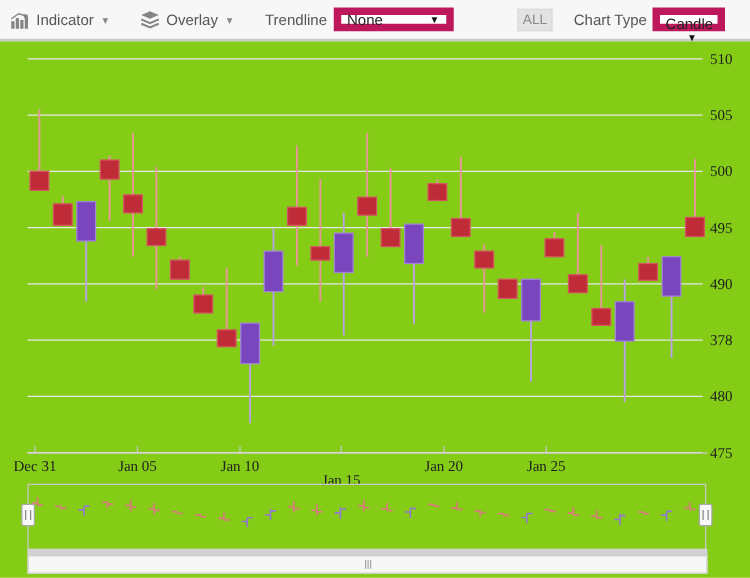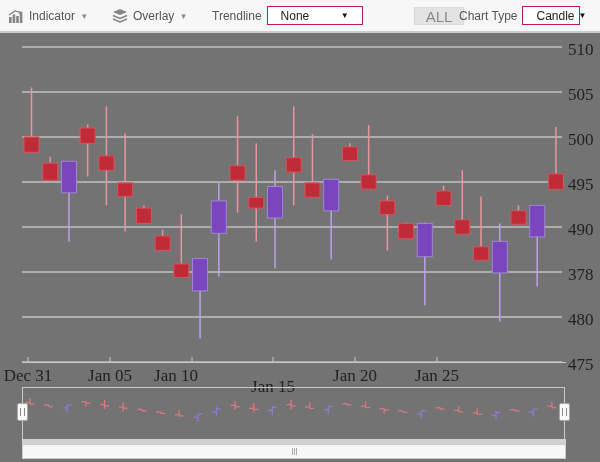--- a/index.html
+++ b/index.html
@@ -1,43 +1,43 @@
 <!DOCTYPE html>
 <html><head>
 <meta charset="utf-8">
 <style>
   html,body{margin:0;padding:0;}
   body{font-family:"Liberation Sans",sans-serif;background:#fff;}
-  #app{position:relative;width:600px;height:462px;background:#737373;overflow:hidden;}
+  #app{position:relative;width:600px;height:462px;background:#84cc16;overflow:hidden;}
 
   
   .toolbar{position:absolute;left:0;top:0;width:600px;height:31px;background:#f7f7f7;
            border-bottom:2px solid #cccccc;}
   .tb-group{position:absolute;top:0;height:31px;display:flex;align-items:center;gap:5px;
             color:#555;font-size:12px;white-space:nowrap;cursor:pointer;}
   .tb-ico{display:inline-flex;align-items:center;}
   .tb-caret{font-size:9px;color:#888;margin-left:2px;}
   #indicator-group{left:8px;}
   #overlay-group{left:112px;}
   #trendline-group{left:212px;cursor:default;}
   #chart-type-group{left:459px;cursor:default;}
   .tb-label{color:#555;}
   .tb-select{display:flex;align-items:center;justify-content:space-between;
-             background:#fff;border:1px solid #be185d;height:19px;box-sizing:border-box;
-             padding:0 13px;font-size:12px;color:#222;cursor:pointer;}
+             background:#fff;border:6px solid #be185d;height:19px;box-sizing:border-box;
+             padding:0 5px;font-size:12px;color:#222;cursor:pointer;}
   #trendline-select{width:96px;}
-  #chart-type-select{width:58px;}
+  #chart-type-select{width:58px;flex-direction:column;}
   .sel-caret{font-size:8px;color:#111;margin-left:4px;}
-  #all-button{position:absolute;left:414px;top:7px;width:50px;height:18px;background:#e3e3e3;
-              color:#8a8a8a;font-size:15px;display:flex;align-items:center;justify-content:center;
+  #all-button{position:absolute;left:414px;top:7px;width:28px;height:18px;background:#e3e3e3;
+              color:#8a8a8a;font-size:11px;display:flex;align-items:center;justify-content:center;
               cursor:pointer;border:1px solid #dadada;box-sizing:border-box;}
 
   
   #chart-svg{position:absolute;left:0;top:0;width:600px;height:462px;}
-  .axis-label{position:absolute;font-family:"Liberation Serif",serif;font-size:17px;color:#222;}
+  .axis-label{position:absolute;font-family:"Liberation Serif",serif;font-size:12px;color:#222;}
   .y-label{width:32px;text-align:left;}
   .x-label{width:56px;text-align:center;}
 
   
   .nav-box{position:absolute;left:22px;top:387px;width:543px;height:53px;
            border:1px solid #c9c9c9;box-sizing:border-box;background:transparent;}
   .nav-divider{position:absolute;left:22px;top:439px;width:544px;height:5px;background:#d2d2d2;}
   .scroll-track{position:absolute;left:22px;top:444px;width:544px;height:15px;background:#f7f7f7;
                 border:1px solid #cccccc;box-sizing:border-box;cursor:pointer;}
   .scroll-grip{position:absolute;left:50%;top:3px;width:1px;height:7px;background:#a9a9a9;
@@ -271,21 +271,21 @@
       <span class="axis-label y-label" style="left: 568px; top: 130px;">500</span>
       <span class="axis-label y-label" style="left: 568px; top: 175px;">495</span>
       <span class="axis-label y-label" style="left: 568px; top: 220px;">490</span>
       <span class="axis-label y-label" style="left: 568px; top: 265px;">378</span>
       <span class="axis-label y-label" style="left: 568px; top: 310px;">480</span>
       <span class="axis-label y-label" style="left: 568px; top: 355px;">475</span>
     </div>
   <div id="x-axis-labels">
       <span class="axis-label x-label" style="left: 0px; top: 366px;">Dec 31</span>
       <span class="axis-label x-label" style="left: 82px; top: 366px;">Jan 05</span>
-      <span class="axis-label x-label" style="left: 148px; top: 366px;">Jan 10</span>
+      <span class="axis-label x-label" style="left: 164px; top: 366px;">Jan 10</span>
       <span class="axis-label x-label" style="left: 245px; top: 366px; margin-top: 11px;">Jan 15</span>
       <span class="axis-label x-label" style="left: 327px; top: 366px;">Jan 20</span>
       <span class="axis-label x-label" style="left: 409px; top: 366px;">Jan 25</span>
     </div>
 
   <div class="nav-box"></div>
   <div class="nav-divider"></div>
   <div class="scroll-track">
     <span class="scroll-grip"></span>
   </div>

